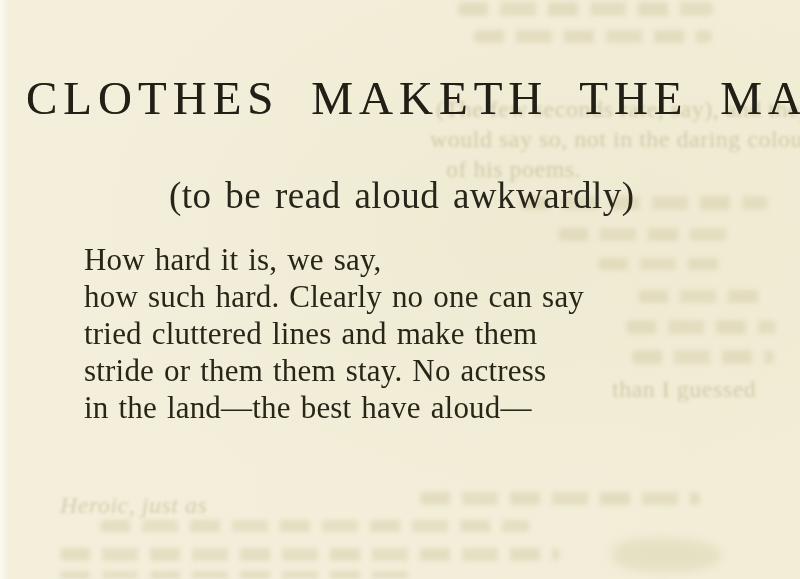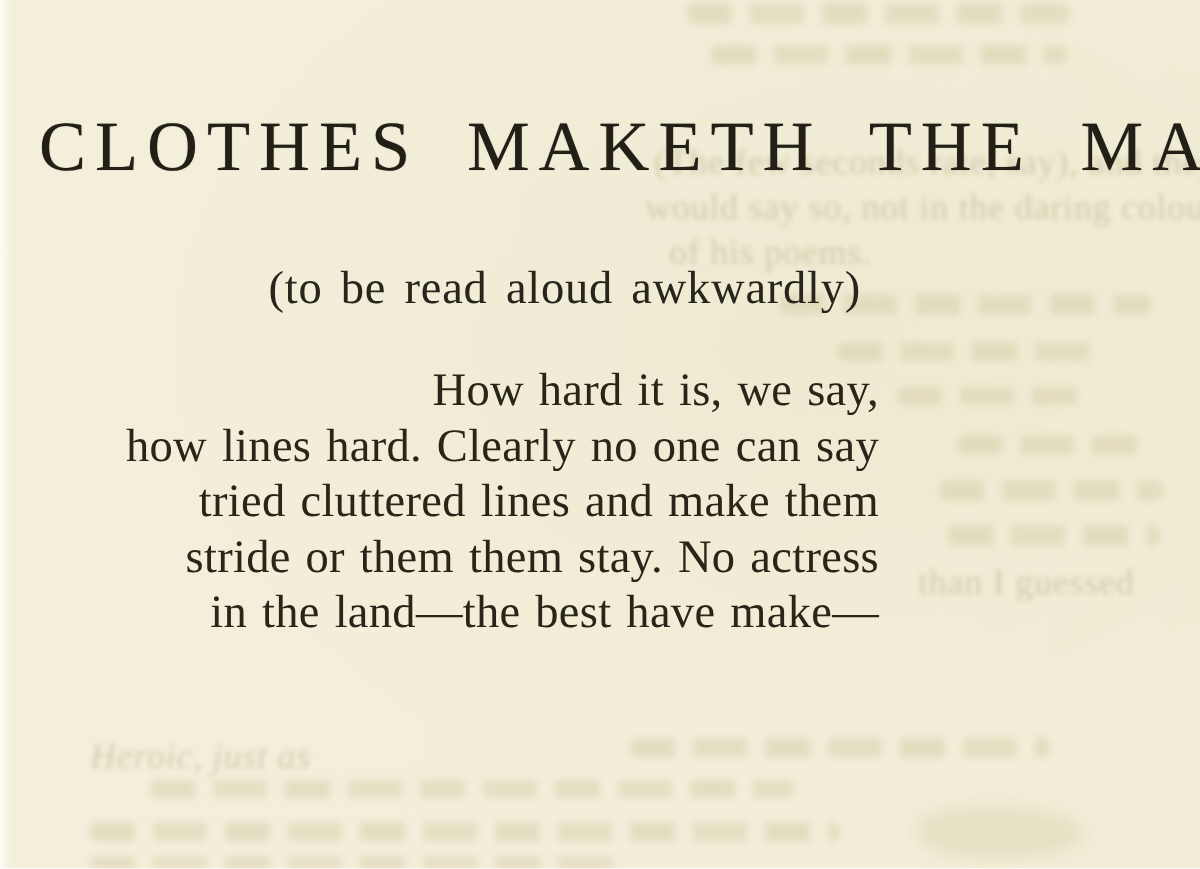--- a/index.html
+++ b/index.html
@@ -34,40 +34,40 @@
     font-size: 47px;
     font-weight: 500;
     letter-spacing: 6px;
     word-spacing: 14px;
     white-space: nowrap;
     color: #221f17;
     text-shadow: 0 0 0.6px rgba(34,31,23,0.55);
   }
   .subtitle {
     position: absolute;
-    left: 179px;
+    left: 169px;
     top: 174px;
-    font-size: 31px;
+    font-size: 37px;
     letter-spacing: 0.5px;
     word-spacing: 4px;
     white-space: nowrap;
     color: #28251c;
     font-family: Liberation Serif, serif;
   }
   .poem {
     position: absolute;
     left: 84px;
     top: 241px;
     font-size: 31px;
     line-height: 37px;
     letter-spacing: 0.2px;
     word-spacing: 2px;
     color: #292619;
   }
-  .poem-line { white-space: nowrap; text-align: right; }
+  .poem-line { white-space: nowrap; }
 
   
   .ghost-line {
     position: absolute;
     font-size: 24px;
     white-space: nowrap;
     color: #b3a97e;
     opacity: 0.5;
     filter: blur(1.6px);
     letter-spacing: 0.5px;
@@ -115,18 +115,18 @@
   <div class="ghost-smudge" style="left:60px;  top:548px; width:500px; height:13px;"></div>
   <div class="ghost-blotch" style="left:612px; top:538px; width:110px; height:34px;"></div>
   <div class="ghost-smudge" style="left:60px;  top:571px; width:360px; height:8px;"></div>
 
   <h1 class="title">CLOTHES MAKETH THE MAN</h1>
 
   <div class="subtitle">(to be read aloud awkwardly)</div>
 
   <div class="poem">
     <div class="poem-line">How hard it is, we say,</div>
-    <div class="poem-line">how lines hard. Clearly no one can say</div>
+    <div class="poem-line">how such hard. Clearly no one can say</div>
     <div class="poem-line">tried cluttered lines and make them</div>
     <div class="poem-line">stride or them them stay. No actress</div>
-    <div class="poem-line">in the land—the best have make—</div>
+    <div class="poem-line">in the land—the best have aloud—</div>
   </div>
 </div>
 
 </body></html>

